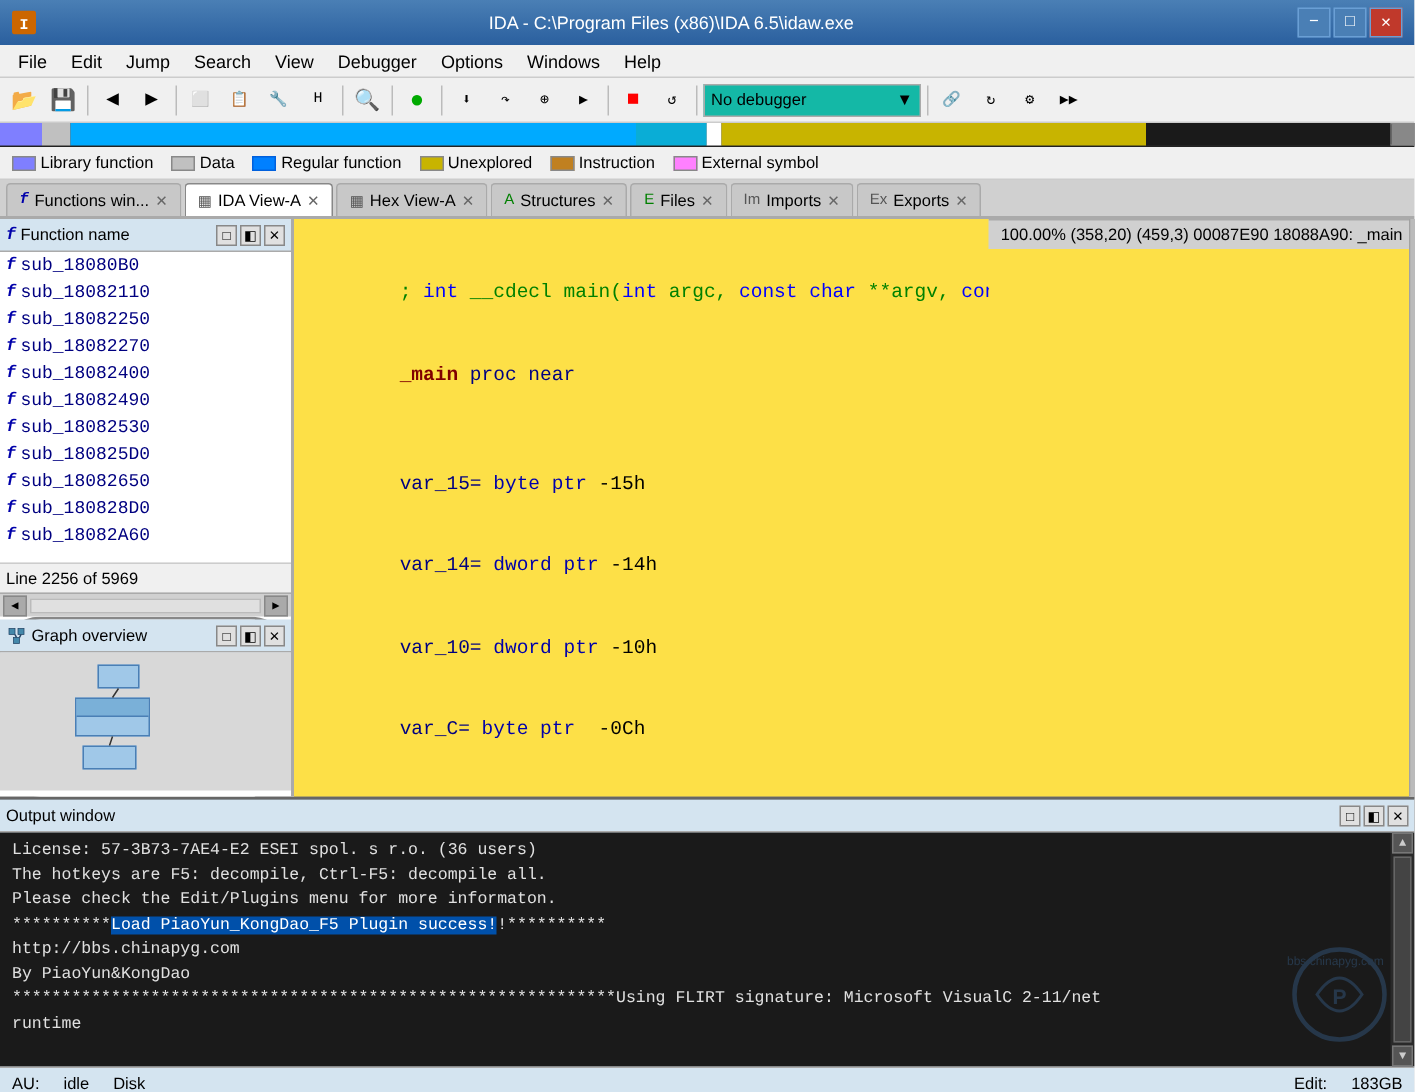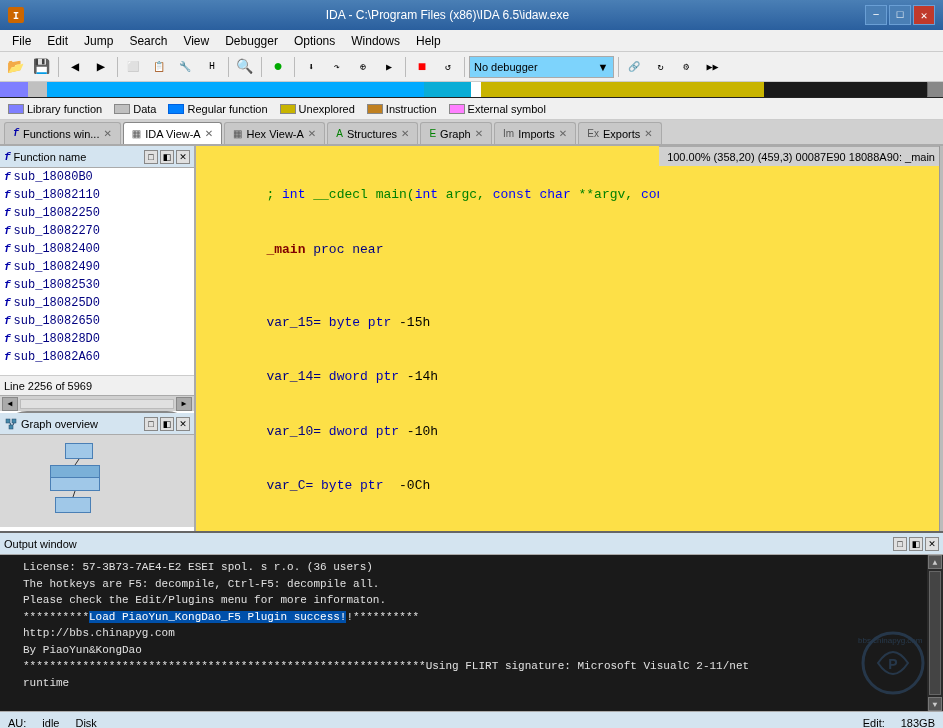--- a/index.html
+++ b/index.html
@@ -52,21 +52,21 @@
       align-items: center;
       padding: 2px 4px;
       gap: 2px;
     }
     .toolbar-btn {
       width: 24px; height: 24px; display: flex; align-items: center; justify-content: center;
       background: #f0f0f0; border: 1px solid transparent; cursor: pointer; font-size: 14px;
     }
     .toolbar-separator { width: 1px; height: 20px; background: #bbb; margin: 0 2px; }
     .toolbar-dropdown {
-      height: 22px; background: #7dd3fc; border: 1px solid #aaa; display: flex; align-items: center;
+      height: 22px; background: #14b8a6; border: 1px solid #aaa; display: flex; align-items: center;
       padding: 0 4px; cursor: pointer; font-size: 11px; font-family: Arial, sans-serif;
     }
 
     
     .nav-bar {
       height: 16px;
       background: #333;
       display: flex;
       position: relative;
       border-bottom: 1px solid #222;
@@ -220,21 +220,20 @@
     }
     .output-content {
       flex: 1;
       background: #1a1a1a;
       color: #e0e0e0;
       padding: 4px 8px;
       font-family: 'Courier New', monospace;
       font-size: 11px;
       overflow-y: auto;
       line-height: 1.5;
-      margin-left: 15px;
     }
     .output-highlight { background: #0050aa; color: white; }
     .output-input-bar {
       background: #2a2a2a;
       height: 22px;
       display: flex;
       align-items: center;
       padding: 0 4px;
       border-top: 1px solid #444;
     }
@@ -385,21 +384,21 @@
     <span>Hex View-A</span>
     <span class="tab-close">✕</span>
   </div>
   <div class="tab">
     <span class="tab-icon" style="color:#008000;">A</span>
     <span>Structures</span>
     <span class="tab-close">✕</span>
   </div>
   <div class="tab">
     <span class="tab-icon" style="color:#008000;">E</span>
-    <span>Graph</span>
+    <span>Files</span>
     <span class="tab-close">✕</span>
   </div>
   <div class="tab">
     <span class="tab-icon">Im</span>
     <span>Imports</span>
     <span class="tab-close">✕</span>
   </div>
   <div class="tab">
     <span class="tab-icon">Ex</span>
     <span>Exports</span>

